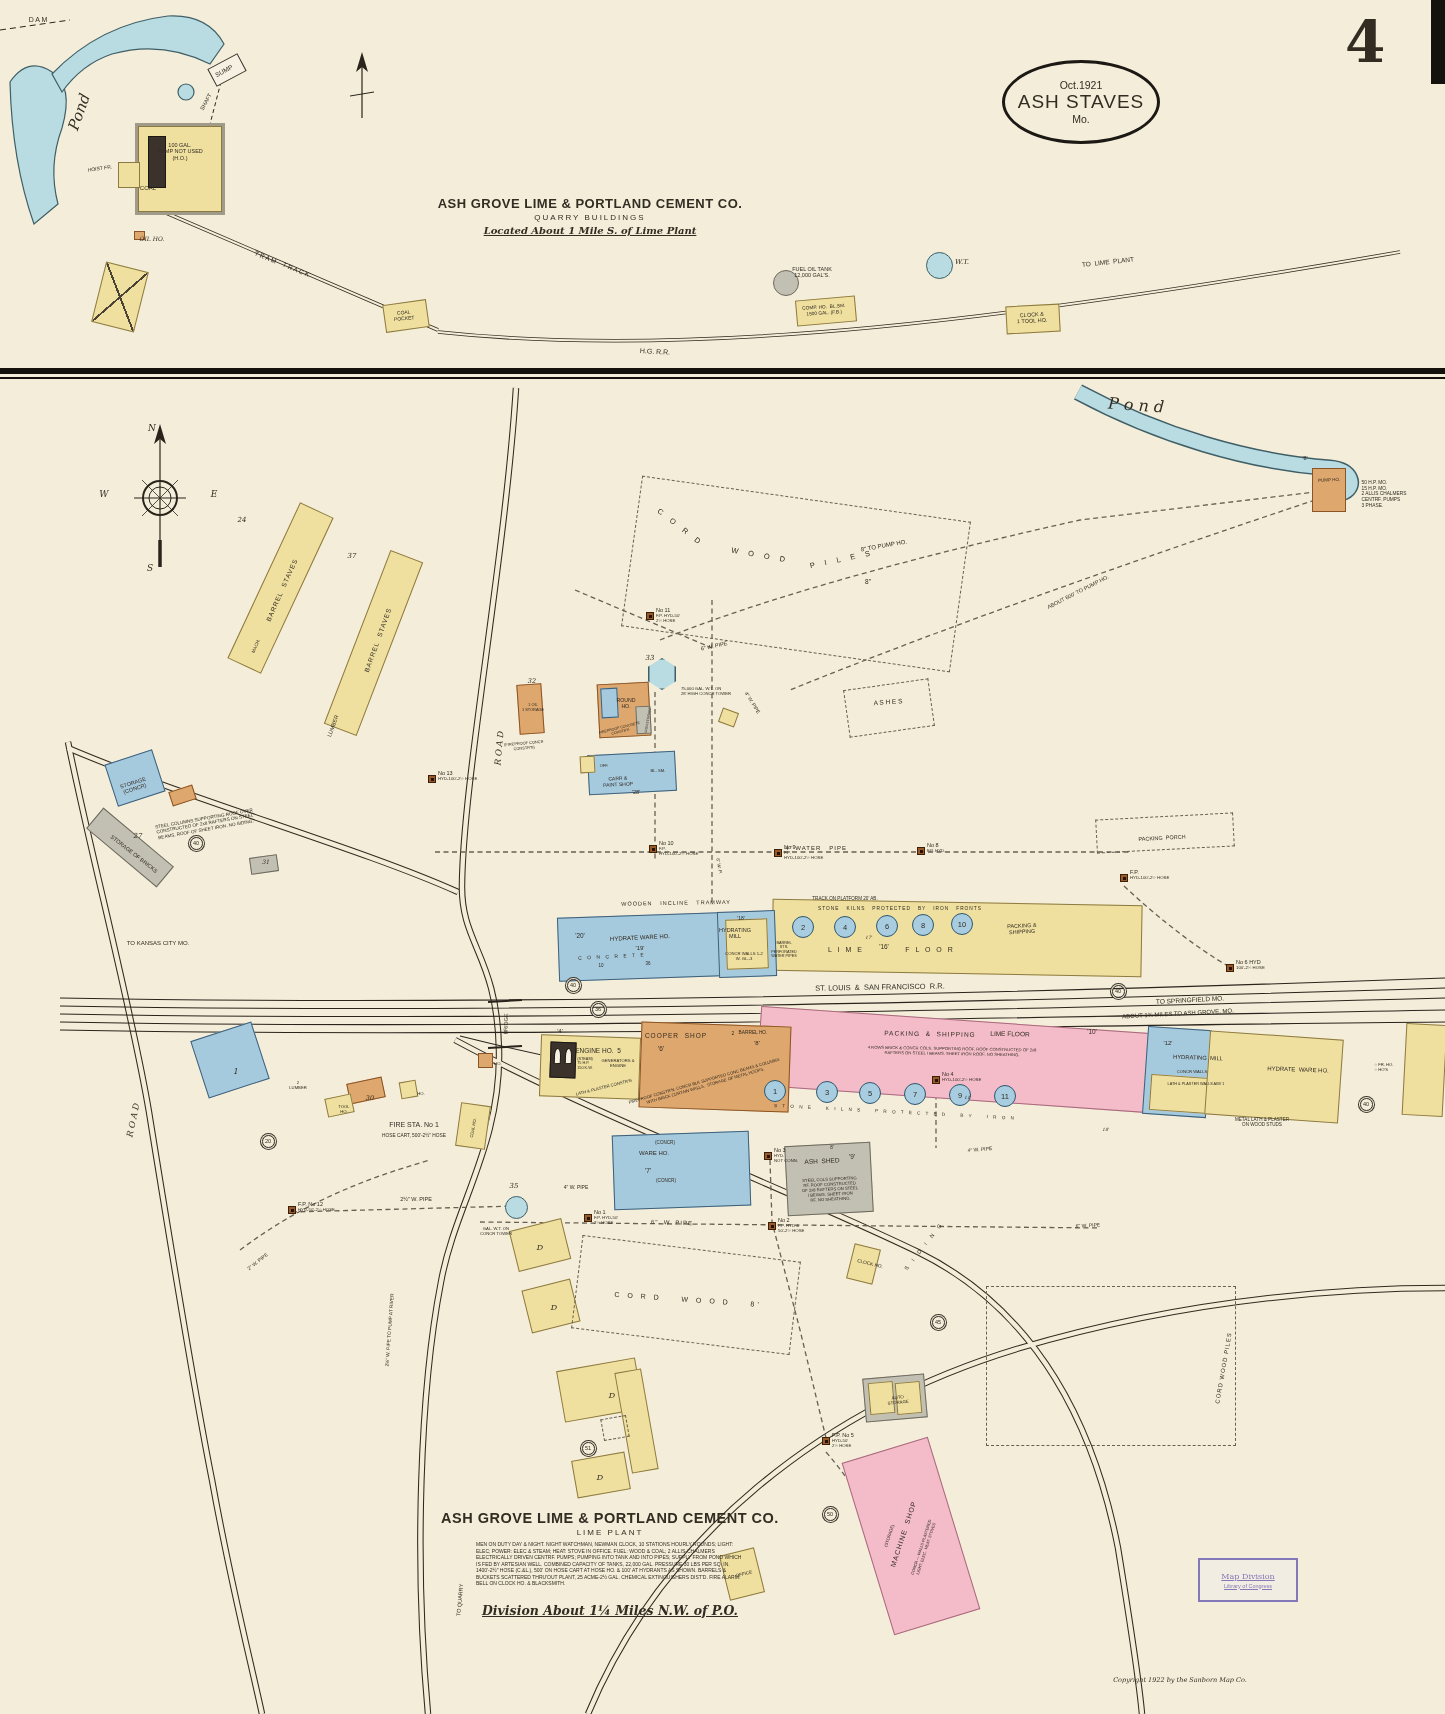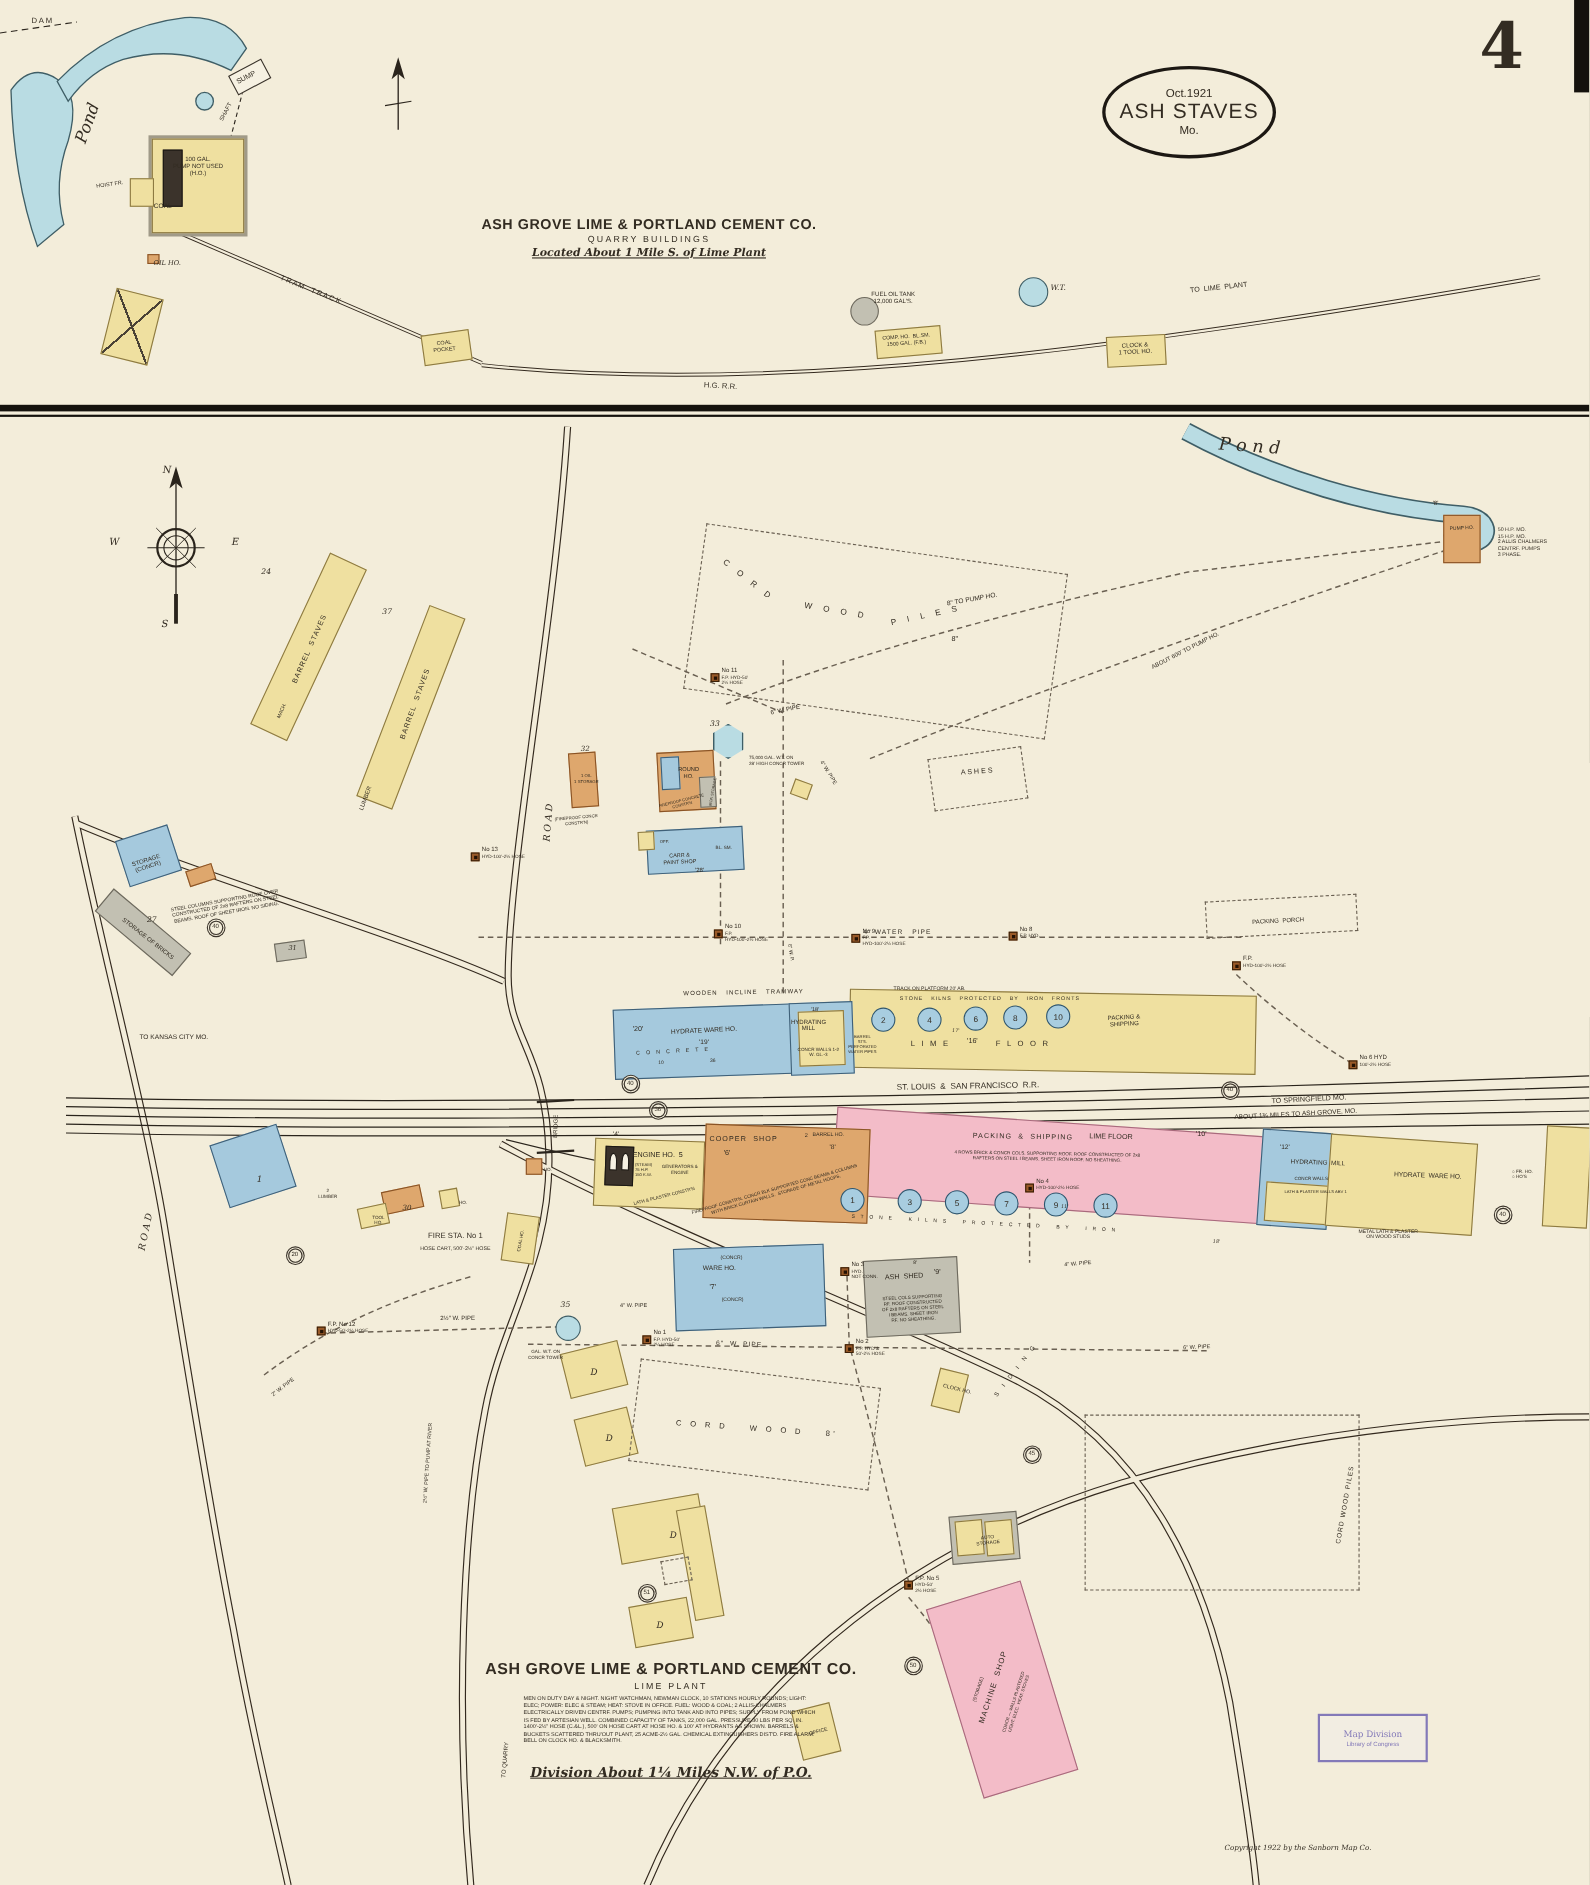--- a/index.html
+++ b/index.html
@@ -44,21 +44,21 @@
   .plantnote{font-family:"DejaVu Serif",serif;font-style:italic;font-weight:bold;font-size:12.5px;
        text-decoration:underline;margin-top:16px;}
   .oval{position:absolute;left:1002px;top:60px;width:152px;height:78px;border:3.5px solid #1c1813;border-radius:50%;
         display:flex;flex-direction:column;align-items:center;justify-content:center;z-index:5;}
   .ov1{font-size:10.5px;} .ov2{font-size:19px;letter-spacing:1px;} .ov3{font-size:10.5px;}
   .pageno{position:absolute;left:1345px;top:8px;font-family:"DejaVu Serif",serif;font-weight:bold;font-size:58px;z-index:5;}
   .corner{position:absolute;left:1431px;top:0;width:14px;height:84px;background:#15120d;z-index:5;}
   .divider{position:absolute;left:0;top:368px;width:1445px;height:6px;background:#15120d;z-index:2;}
   .divider2{position:absolute;left:0;top:377px;width:1445px;height:1.5px;background:#15120d;z-index:2;}
   .libstamp{position:absolute;left:1198px;top:1558px;width:96px;height:40px;border:2px solid #8379b8;color:#8379b8;
-        display:flex;flex-direction:column;align-items:center;justify-content:center;z-index:5;background:rgba(240,238,250,.25);}
+        display:flex;flex-direction:column;align-items:center;justify-content:center;z-index:5;background:rgba(240,238,250,.25);text-decoration:underline;}
   .lib1{font-family:"DejaVu Serif",serif;font-size:8px;}
   .lib2{font-size:5.5px;margin-top:2px;}
   .scalewrap{position:absolute;left:1066px;top:1630px;width:268px;z-index:5;}
   .sct{font-family:"DejaVu Serif",serif;font-size:13px;text-align:center;letter-spacing:2px;}
   .scbar{position:relative;margin-top:18px;height:7px;}
   .scseg{position:absolute;top:0;height:7px;box-sizing:border-box;}
   .sg1{left:0;width:65px;background:repeating-linear-gradient(90deg,#15120d 0 13px,#f3edda 13px 26px);border:1px solid #15120d;}
   .sg2{left:65px;width:67px;border:1px solid #15120d;background:#f3edda;border-top:3px solid #15120d;}
   .sg3{left:132px;width:67px;background:#15120d;}
   .sg4{left:199px;width:67px;border:1px solid #15120d;background:#f3edda;border-top:3px solid #15120d;}

